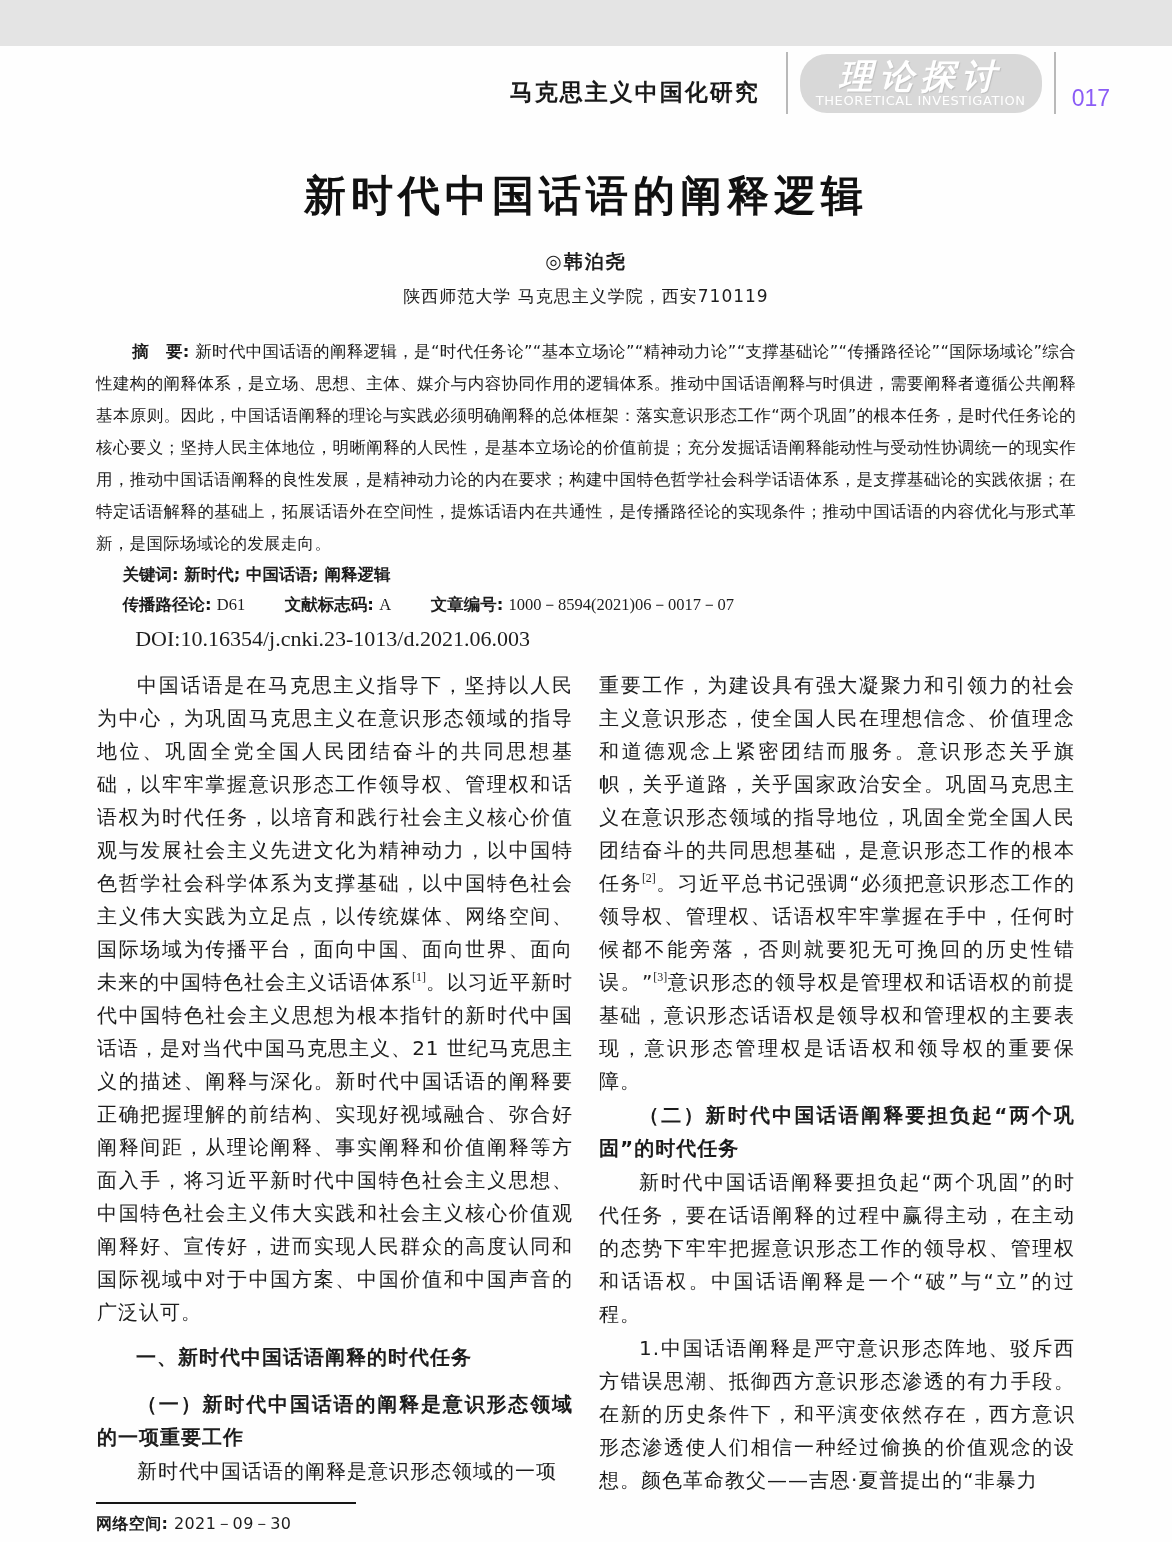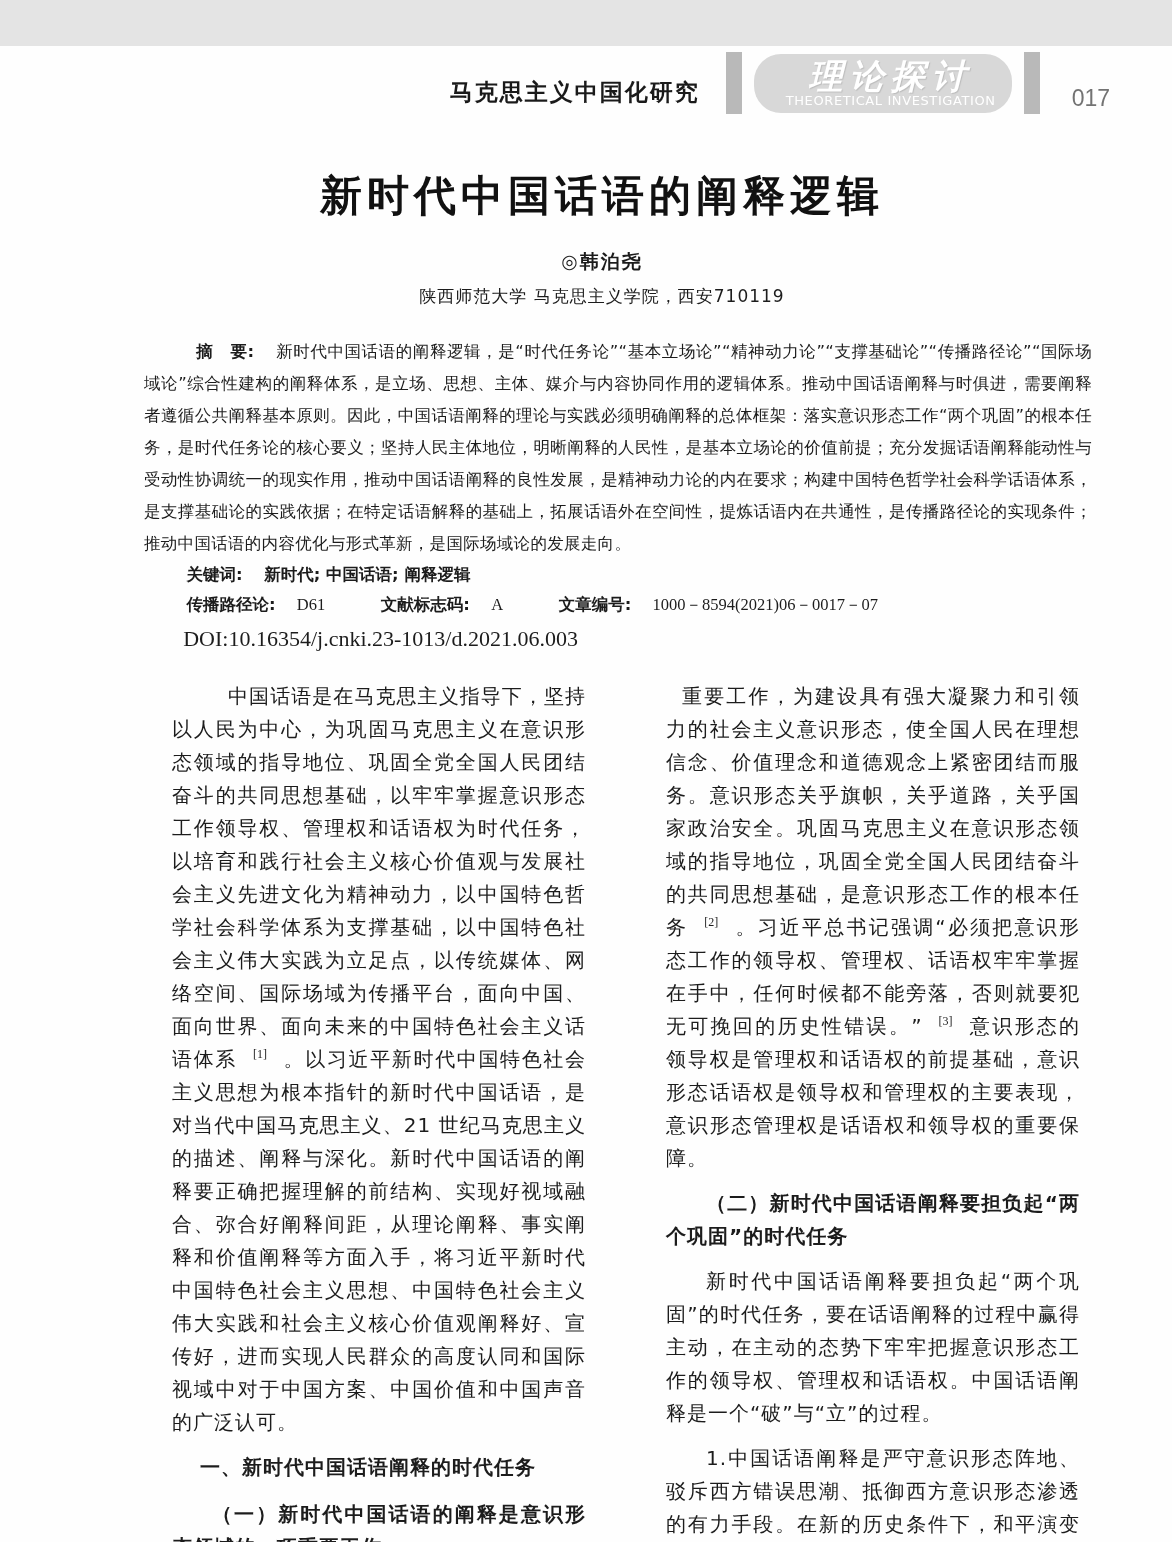--- a/index.html
+++ b/index.html
@@ -1,15 +1,15 @@
 <!DOCTYPE html>
 <html lang="zh"><head>
 <meta charset="utf-8">
 <style>
-  * { box-sizing: border-box; padding-left: 16px; }
+  * { box-sizing: border-box; }
   html, body { margin: 0; padding: 0; }
   body { background: #ffffff; }
   .page {
     position: relative;
     width: 1172px;
     height: 1542px;
     margin: 0 auto;
     background: #fefefe;
     overflow: hidden;
     font-family: "DejaVu Sans", sans-serif;
@@ -66,21 +66,21 @@
   }
   .logo-en {
     color: #ffffff;
     font-size: 13px;
     letter-spacing: 0.6px;
     line-height: 14px;
     white-space: nowrap;
   }
   .page-number {
     font-size: 23px;
-    color: #737373;
+    color: #8b5cf6;
     align-self: flex-end;
     padding-bottom: 2px;
     margin-left: 4px;
     font-family: "Liberation Sans", sans-serif;
   }
   
   .article-title {
     margin: 170px 0 0;
     text-align: center;
     font-size: 42px;
@@ -138,21 +138,21 @@
   }
   
   .columns {
     display: flex;
     margin: 14px 96px 0;
     width: 980px;
     gap: 24px;
   }
   .col { width: 478px; }
   .col p, .col h2, .col h3 {
-    margin: 12px;
+    margin: 1px;
     font-size: 20px;
     line-height: 33px;
     text-align: justify;
     letter-spacing: 1px;
     font-weight: 500;
   }
   .col p.indent, .col h3 { text-indent: 2em; }
   .col p.cont { text-indent: 0; }
   .col h2 {
     font-weight: 700;

